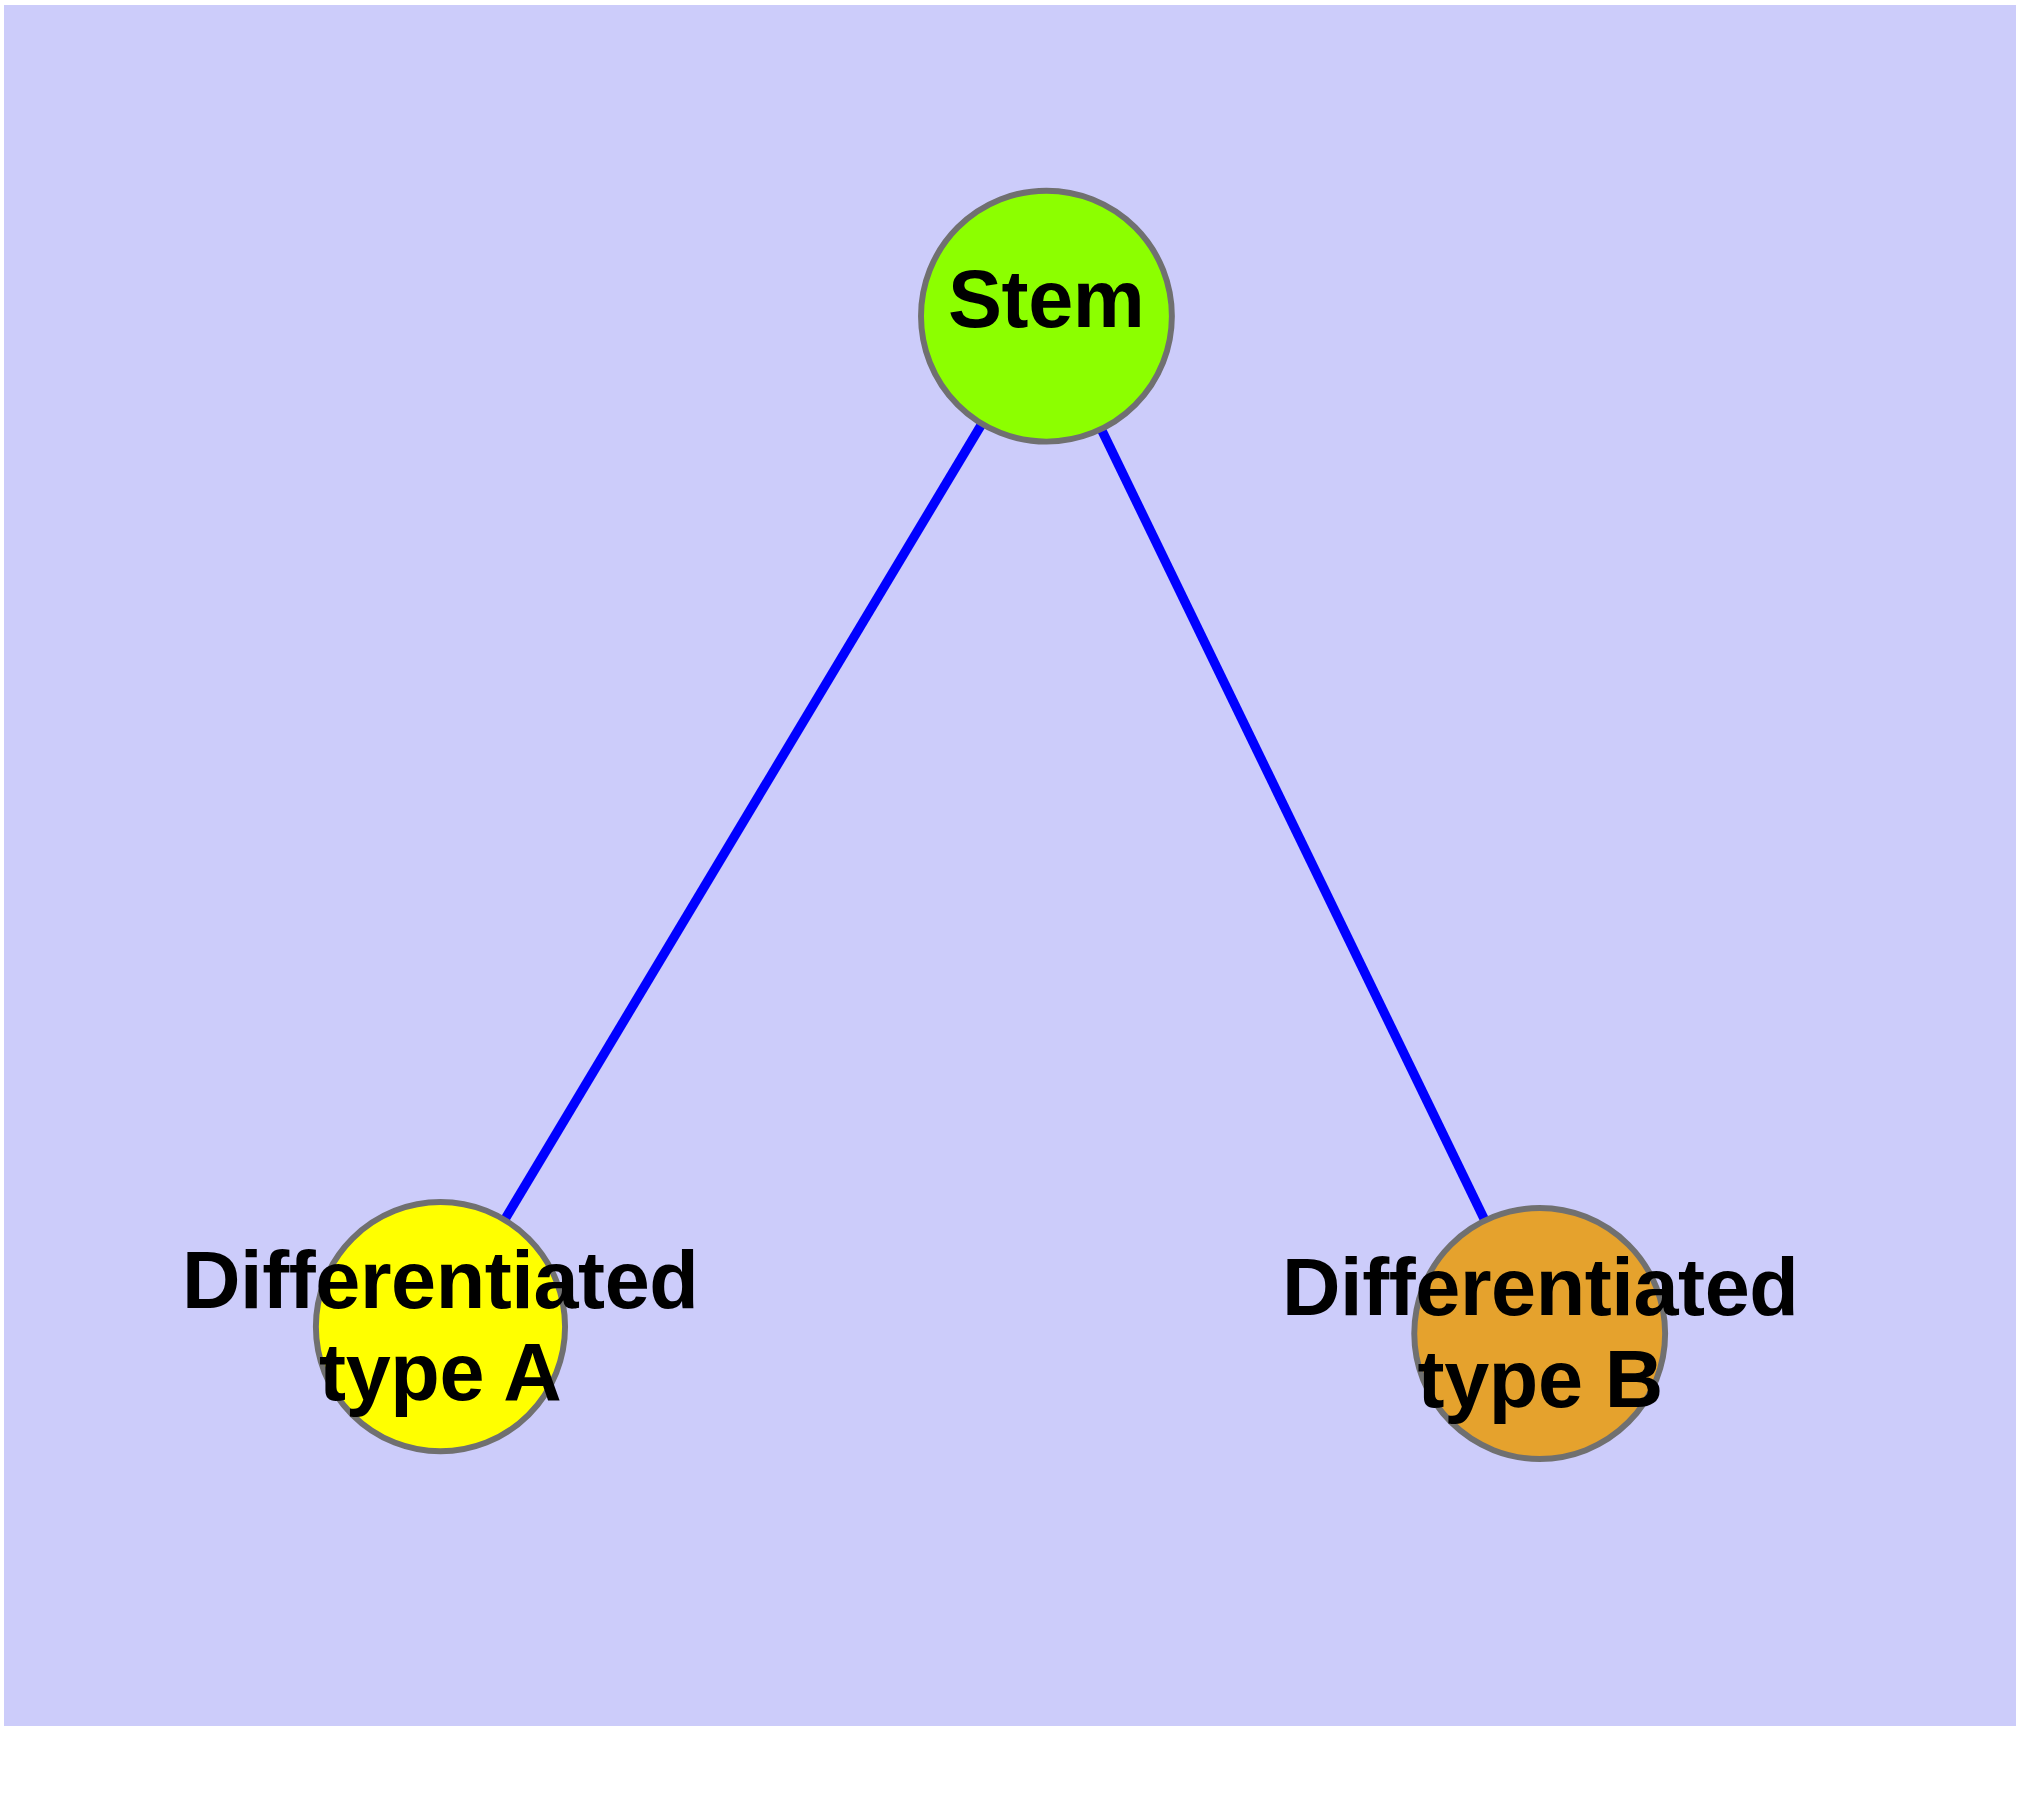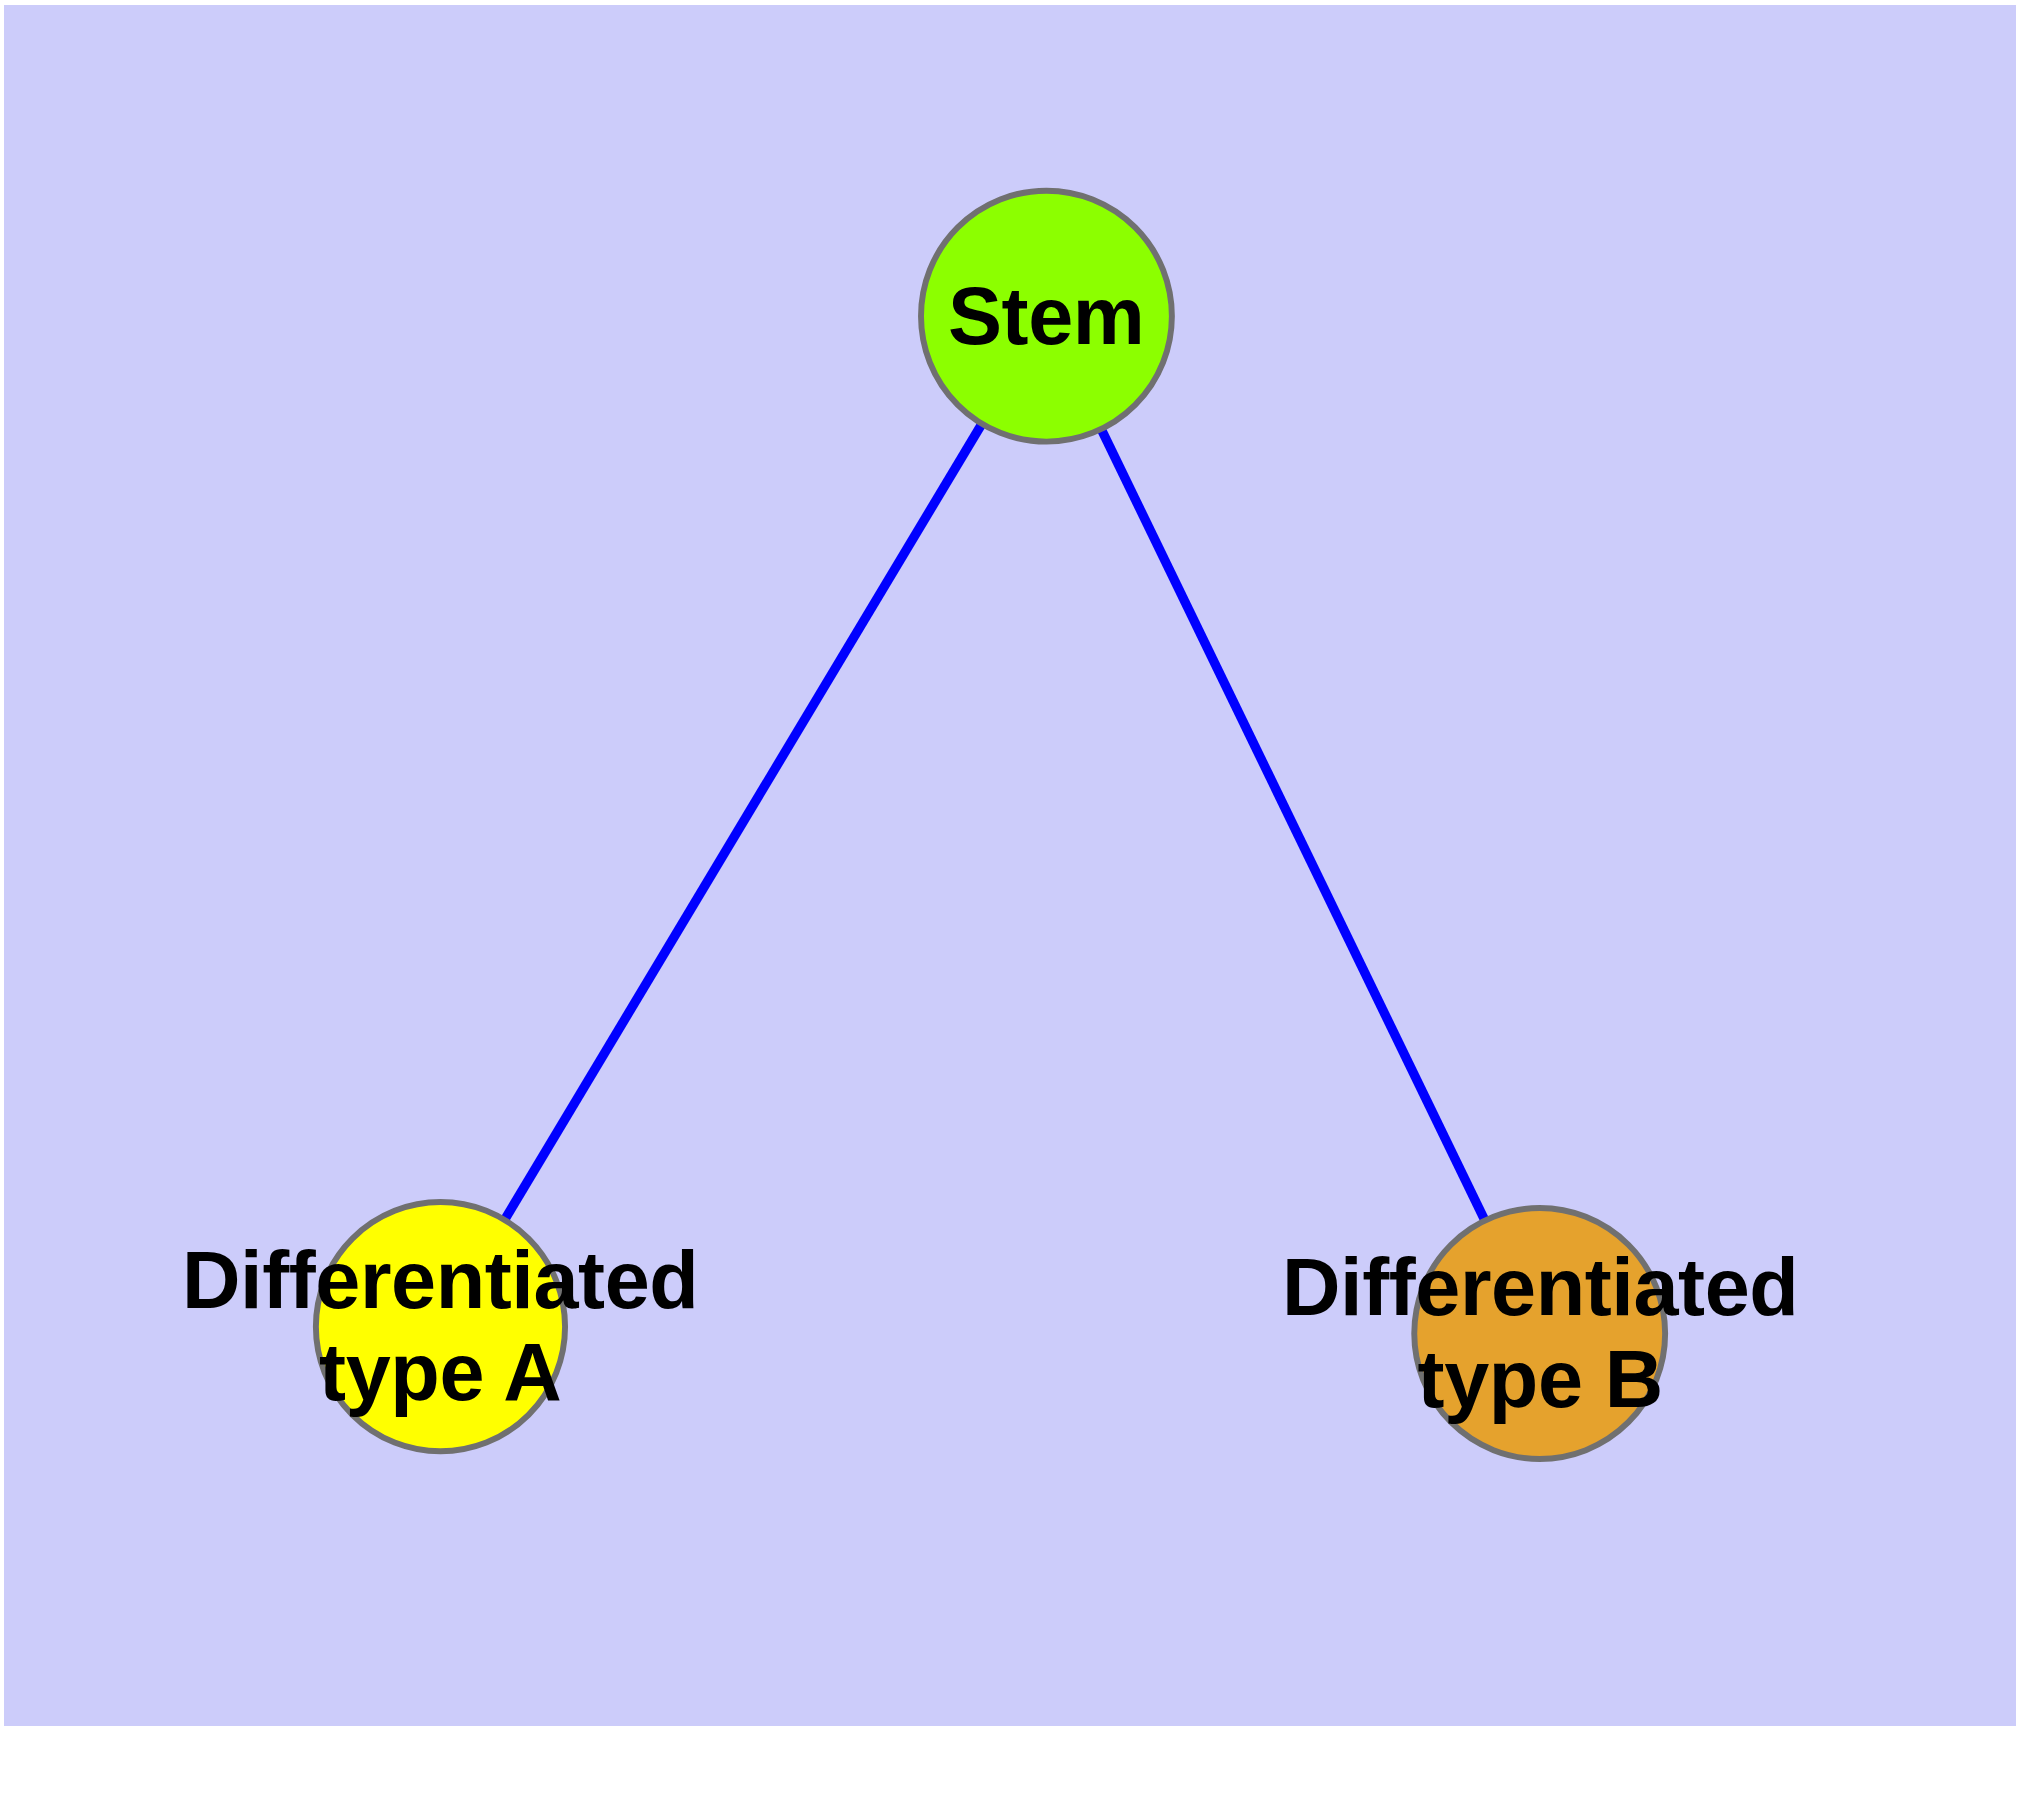--- a/index.html
+++ b/index.html
@@ -59,21 +59,21 @@
           <line x1="1230" y1="367" x2="1812" y2="1567" stroke="#0000ff" stroke-width="11" stroke-linecap="butt"></line>
         </g>
       <g id="nodes-layer">
           <circle cx="1230" cy="367" r="148" fill="#8cff00" stroke="#707070" stroke-width="7"></circle>
           <circle cx="515" cy="1559" r="147" fill="#ffff00" stroke="#707070" stroke-width="7"></circle>
           <circle cx="1812" cy="1567" r="148" fill="#e5a22d" stroke="#707070" stroke-width="7"></circle>
         </g>
     </svg>
 
     <div id="labels-layer">
-        <div class="node-label" style="left: 1042px; top: 311px;">Stem</div>
+        <div class="node-label" style="left: 1042px; top: 294px;">Stem</div>
         <div class="node-label" style="left: 436px; top: 1321px;">Differentiated
 type A</div>
         <div class="node-label" style="left: 1536px; top: 1328px;">Differentiated
 type B</div>
       </div>
 
   </div>
 </div>
 
 

